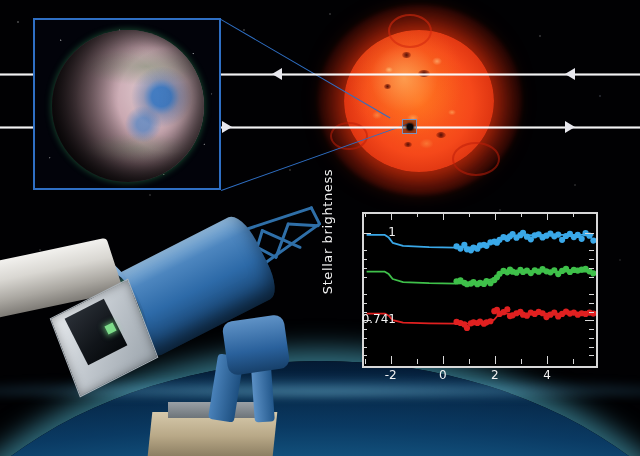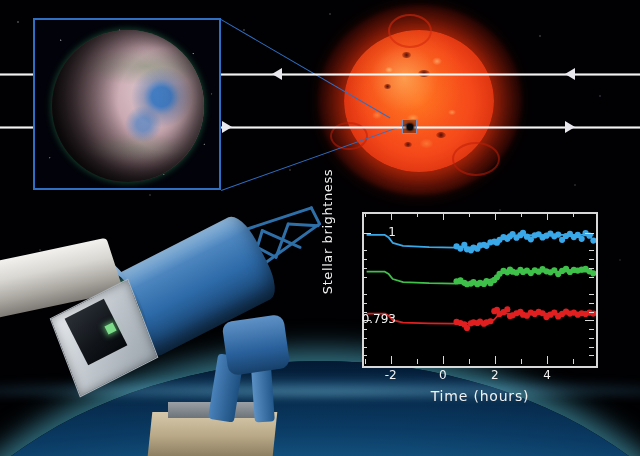--- a/index.html
+++ b/index.html
@@ -580,24 +580,23 @@
         <div class="tick" style="left:289px;top:129.05747126436796px;width:5px;height:1px;"></div>
         <div class="tick" style="left:62px;top:137.79310344827692px;width:5px;height:1px;"></div>
         <div class="tick" style="left:289px;top:137.79310344827692px;width:5px;height:1px;"></div>
         <div class="tick" style="left:62px;top:146.52873563218398px;width:5px;height:1px;"></div>
         <div class="tick" style="left:289px;top:146.52873563218398px;width:5px;height:1px;"></div>
         <div class="tick" style="left:62px;top:155.26436781609294px;width:5px;height:1px;"></div>
         <div class="tick" style="left:289px;top:155.26436781609294px;width:5px;height:1px;"></div>
       </div>
     <div id="ylabels-layer">
         <div class="ytick-label" style="top: 24.9655px;">1</div>
-        <div class="ytick-label" style="top: 112.322px;">0.793</div>
+        <div class="ytick-label" style="top: 112.322px;">0.741</div>
       </div>
     <div id="xlabels-layer">
         <div class="xtick-label" style="left: 90.6742px; top: 168px;">-2</div>
         <div class="xtick-label" style="left: 142.809px; top: 168px;">0</div>
         <div class="xtick-label" style="left: 194.944px; top: 168px;">2</div>
         <div class="xtick-label" style="left: 247.079px; top: 168px;">4</div>
       </div>
-    <div class="xlabel">Time (hours)</div>
   </div>
 
 </div>
 
 </body></html>

